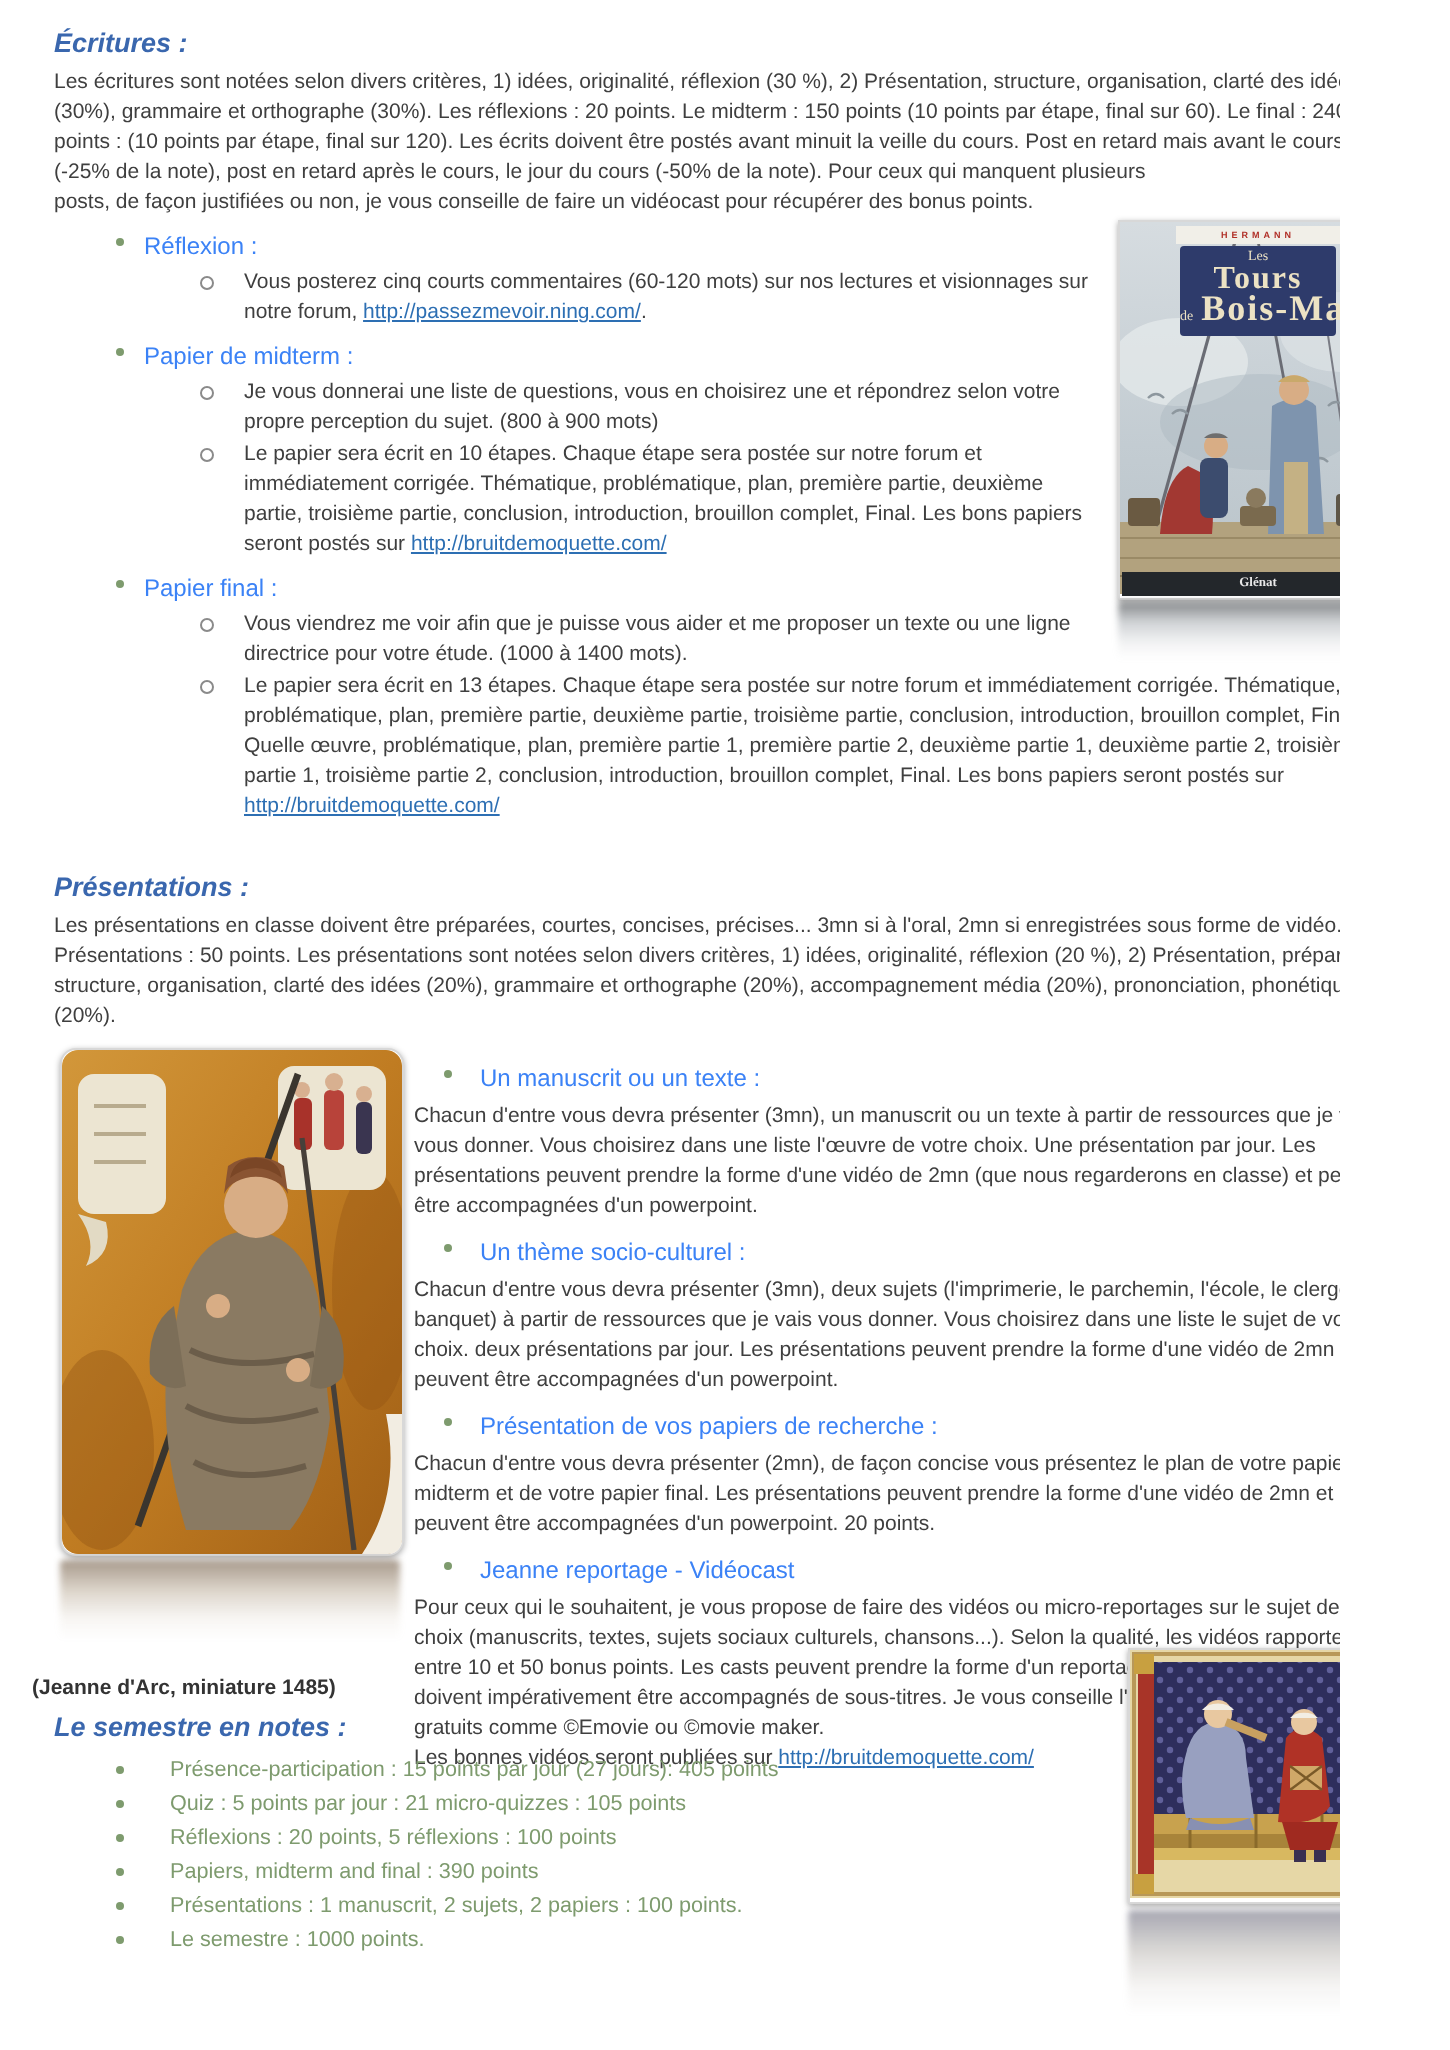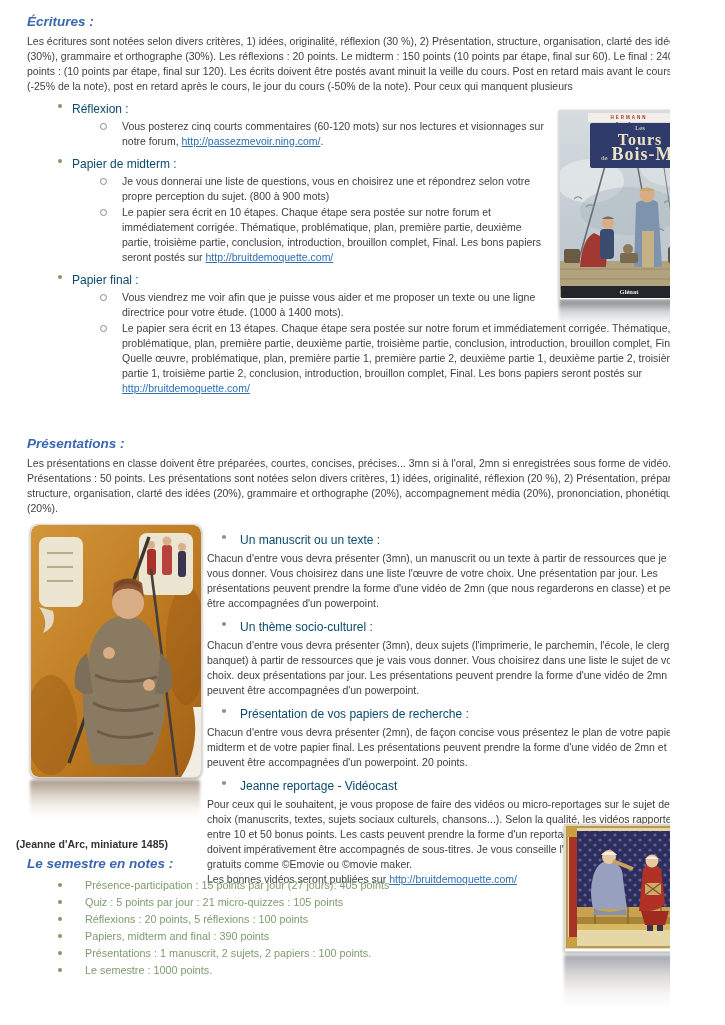--- a/index.html
+++ b/index.html
@@ -1,21 +1,21 @@
 <!DOCTYPE html>
 <html><head>
 <meta charset="utf-8">
 <style>
   html,body{margin:0;padding:0;background:#fff;}
   .page{position:relative;width:670px;height:1025px;background:#ffffff;overflow:hidden;
         font-family:"Liberation Sans",sans-serif;color:#3f3f3f;}
   .h-blue{color:#3a67ae;font-size:13.5px;font-style:italic;font-weight:bold;margin:0 0 5px 0;}
   .body-txt{font-size:10.5px;line-height:15px;}
   .sec{position:absolute;left:27px;width:671px;}
-  .glabel{color:#0c4a6e;font-size:12px;line-height:15px;}
+  .glabel{color:#3b82f6;font-size:12px;line-height:15px;}
   .lnk{color:#2d6fb3;text-decoration:underline;cursor:pointer;}
   
   .b1{position:relative;padding-left:45px;margin:5px 0 2px 0;}
   .dot{position:absolute;left:31px;top:5px;width:4px;height:4px;border-radius:50%;background:#7e9b6e;}
   
   .b2{position:relative;padding-left:95px;margin:1px 0;}
   .ring{position:absolute;left:73px;top:4px;width:5px;height:5px;border:1px solid #8a8a8a;border-radius:50%;}
   .narrow{padding-right:148px;}
   
   .twocol{position:absolute;left:207px;top:524px;width:492px;}
@@ -24,41 +24,42 @@
   
   .pic{position:absolute;}
   .pic .frame{border:1px solid #d8d8d8;box-shadow:0 1px 3px rgba(0,0,0,.35);background:#fff;}
   .refl{filter:blur(1.5px);border-radius:2px;}
   
   .cover{position:relative;width:138px;height:188px;}
   .cover svg{position:absolute;left:0;top:0;}
   .band{position:absolute;left:28px;top:2px;width:82px;height:9px;background:#f1efe8;text-align:center;
         font-size:4.5px;letter-spacing:2px;color:#b03028;font-weight:bold;line-height:9px;}
   .tbox{position:absolute;left:30px;top:12px;width:78px;background:#2e3b6b;border-radius:2px;
-        text-align:center;color:#ece2c4;font-family:"Liberation Serif",serif;padding:2px 0 4px 11px;}
+        text-align:center;color:#ece2c4;font-family:"Liberation Serif",serif;padding:2px 0 4px 0;}
   .t-les{font-size:7px;display:block;line-height:7px;}
   .t-tours{font-size:16px;font-weight:bold;display:block;line-height:15px;letter-spacing:1px;}
   .t-row{white-space:nowrap;display:block;line-height:12px;margin-top:1px;}
   .t-de{font-size:7px;}
   .t-maury{font-size:18px;font-weight:bold;letter-spacing:1px;}
   .pubbar{position:absolute;left:1px;bottom:1px;width:136px;height:12px;background:#23272b;color:#e8e8e8;
           text-align:center;font-size:6.5px;line-height:12px;font-family:"Liberation Serif",serif;font-weight:bold;}
   .caption{position:absolute;left:16px;top:838px;font-size:10.5px;font-weight:bold;color:#333;}
   .s-item{position:relative;padding-left:58px;margin-bottom:4px;color:#7e9b6e;font-size:10.8px;line-height:13px;}
   .s-item .dot{left:31px;top:4px;}
 </style>
 </head>
 <body>
 
 <div class="page">
 
   <div class="sec" style="top:14px;">
     <div class="h-blue">Écritures :</div>
     <div class="body-txt">
       <span>Les écritures sont notées selon divers critères, 1) idées, originalité, réflexion (30 %), 2) Présentation, structure, organisation, clarté des idées (30%), grammaire et orthographe (30%). Les réflexions : 20 points. Le midterm : 150 points (10 points par étape, final sur 60). Le final : 240 points : (10 points par étape, final sur 120). Les écrits doivent être postés avant minuit la veille du cours. Post en retard mais avant le cours (-25% de la note), post en retard après le cours, le jour du cours (-50% de la note). Pour ceux qui manquent plusieurs</span>
+      <span style="display:block;max-width:512px;">posts,  de façon justifiées ou non, je vous conseille de faire un vidéocast pour récupérer des bonus points.</span>
     </div>
 
     <div>
 
       <div class="b1">
         <span class="dot"></span>
         <span class="glabel">Réflexion :</span>
       </div>
       <div class="b2 narrow body-txt">
         <span class="ring"></span>

